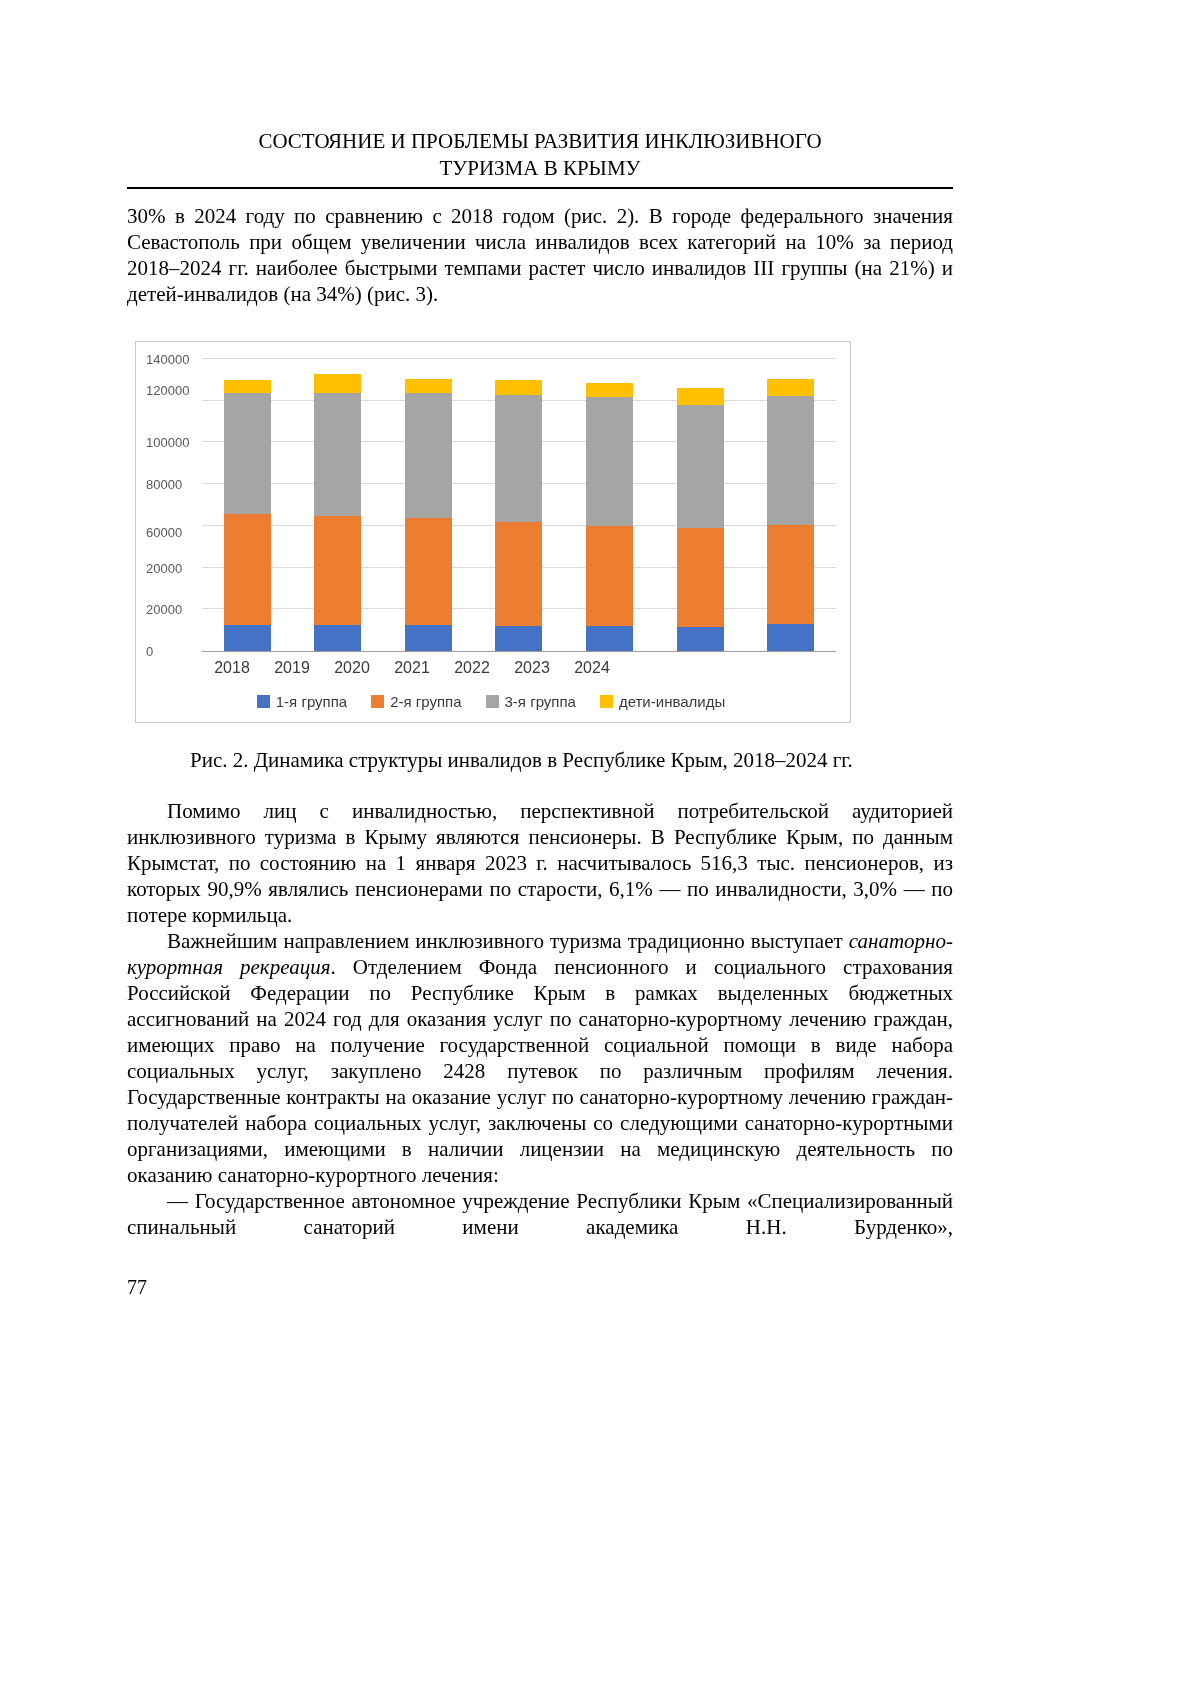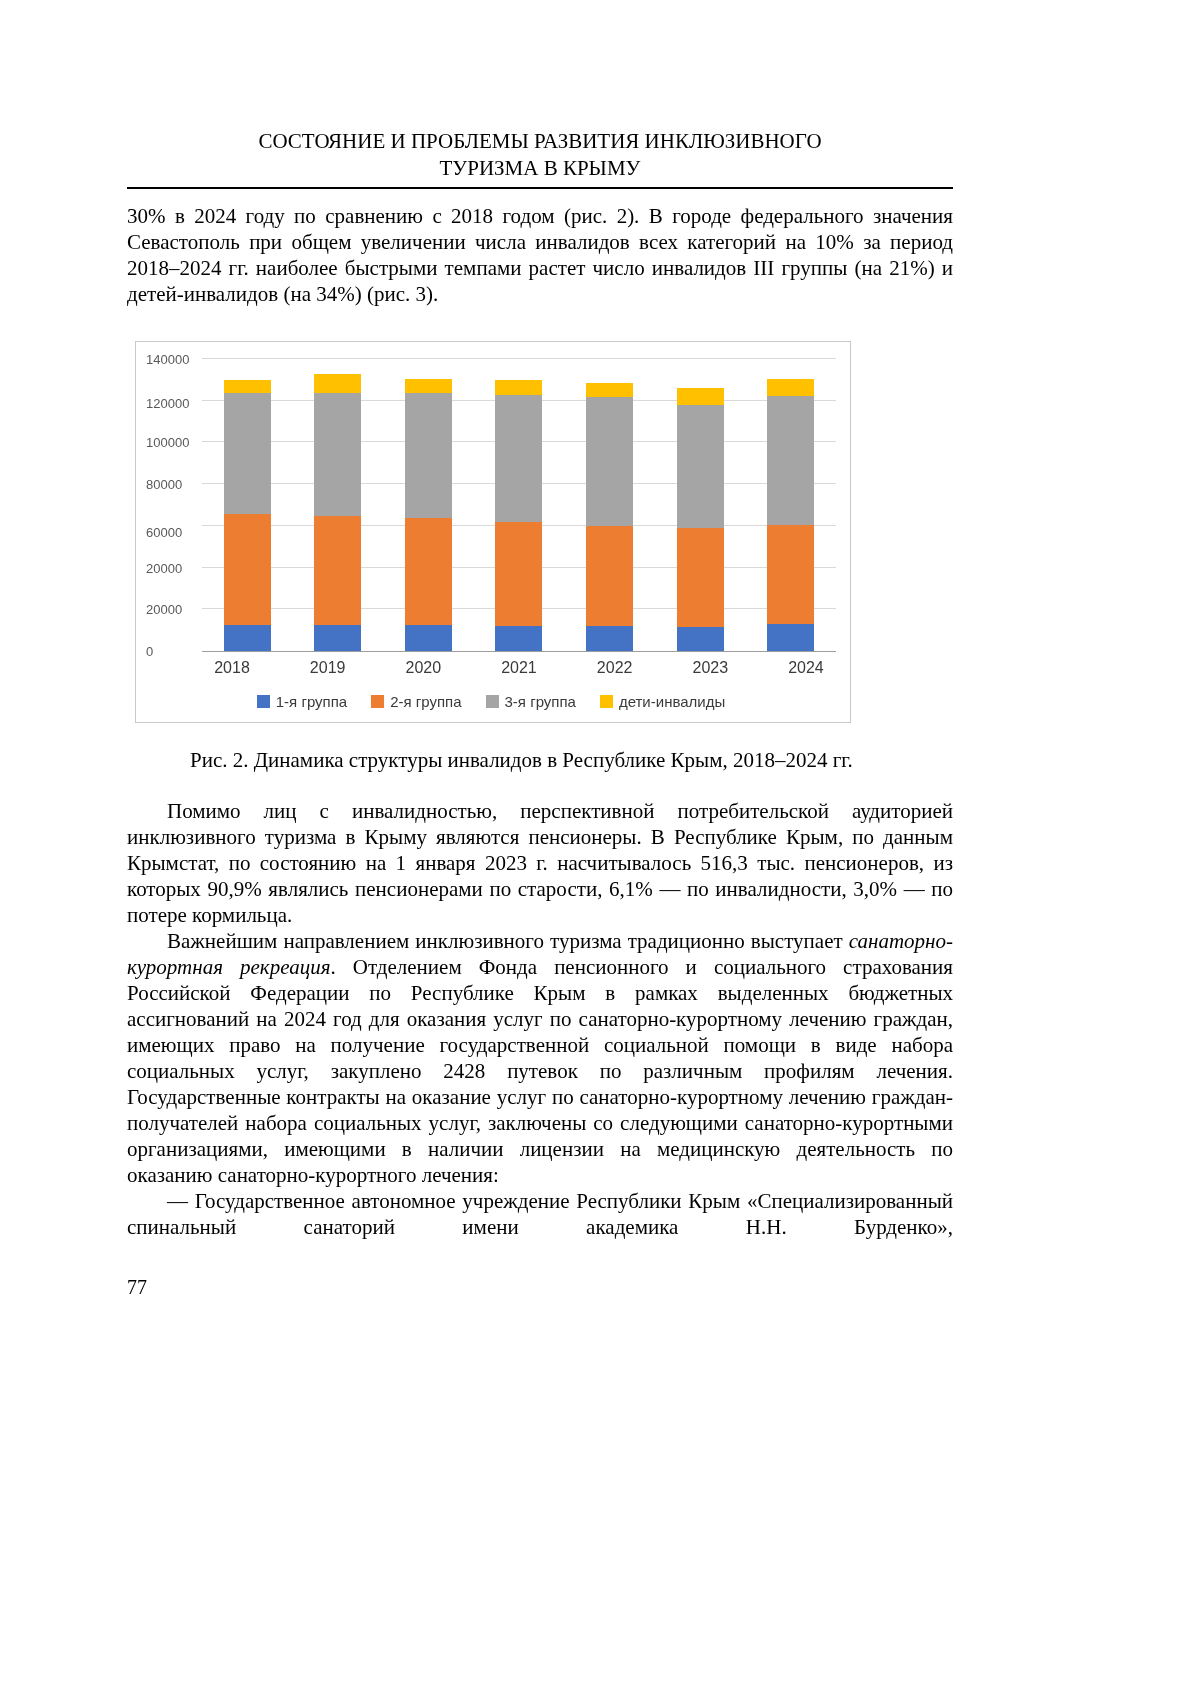--- a/index.html
+++ b/index.html
@@ -71,21 +71,21 @@
   .bars {
     position: absolute; left: 0; right: 0; top: 0; bottom: 0;
     display: flex; justify-content: space-around; align-items: flex-end;
   }
   .bar { width: 47px; height: 100%; display: flex; flex-direction: column-reverse; }
   .seg { flex: none; width: 100%; }
 
   .x-row { display: flex; margin-top: 7px; }
   .x-spacer { width: 56px; flex: none; }
   .x-labels {
-    flex: 1; display: flex; justify-content: space-between;
+    flex: 1; display: flex; justify-content: flex-start;
     font-family: "Liberation Sans", sans-serif;
     font-size: 16px; color: #3a3a3a;
   }
   .x-label { width: 60px; text-align: center; }
 
   .legend {
     display: flex; justify-content: center; gap: 24px;
     margin-top: 16px;
     font-family: "Liberation Sans", sans-serif;
     font-size: 15px; color: #3a3a3a;
@@ -124,21 +124,21 @@
 
     <figure class="figure" style="margin-left:8px; margin-right:0;">
       <div class="chart-grid">
         <div class="y-axis">
             <div class="ytick" style="bottom: -7px;">0</div>
             <div class="ytick" style="bottom: 34.7143px;">20000</div>
             <div class="ytick" style="bottom: 76.4286px;">20000</div>
             <div class="ytick" style="bottom: 112px;">60000</div>
             <div class="ytick" style="bottom: 159.857px;">80000</div>
             <div class="ytick" style="bottom: 201.571px;">100000</div>
-            <div class="ytick" style="bottom: 241px;">120000</div>
+            <div class="ytick" style="bottom: 254px;">120000</div>
             <div class="ytick" style="bottom: 285px;">140000</div>
           </div>
         <div class="plot">
             <div class="gridline" style="bottom: 41.7143px;"></div>
             <div class="gridline" style="bottom: 83.4286px;"></div>
             <div class="gridline" style="bottom: 125.143px;"></div>
             <div class="gridline" style="bottom: 166.857px;"></div>
             <div class="gridline" style="bottom: 208.571px;"></div>
             <div class="gridline" style="bottom: 250.286px;"></div>
             <div class="gridline" style="bottom: 292px;"></div>

